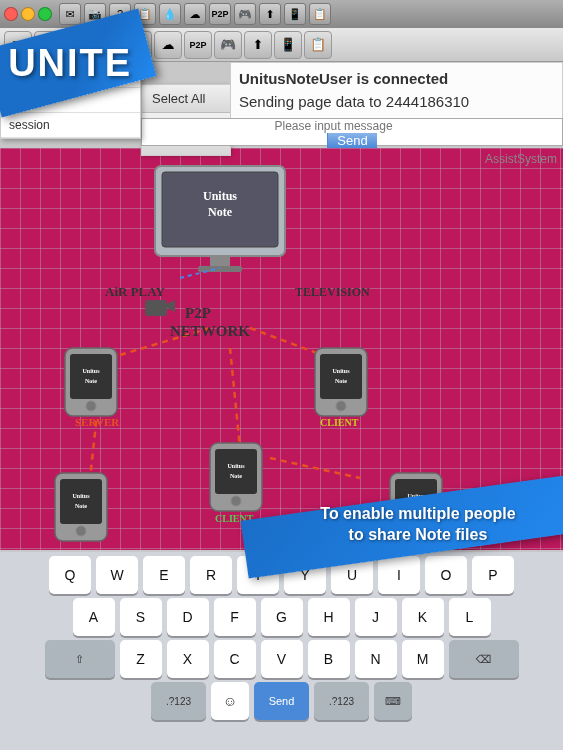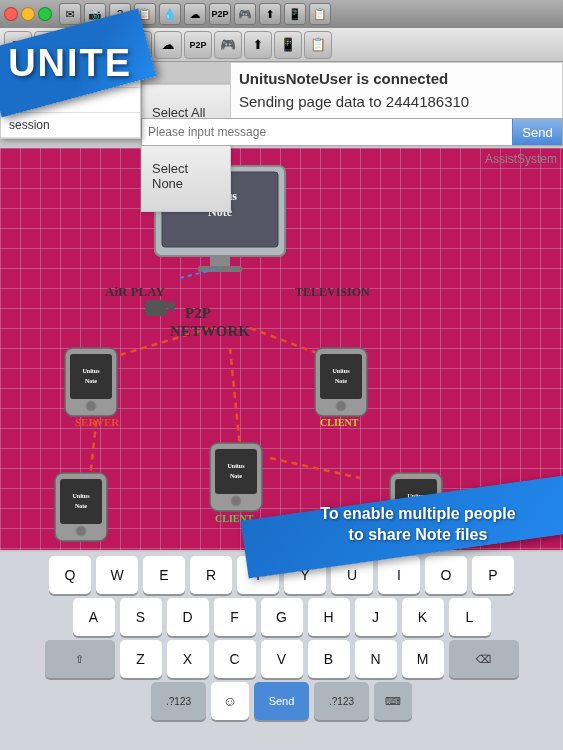--- a/index.html
+++ b/index.html
@@ -72,21 +72,21 @@
       left: 0;
       width: 230px;
       background: #f0f0f0;
       border: 1px solid #ccc;
       z-index: 200;
       box-shadow: 2px 2px 6px rgba(0,0,0,0.3);
     }
     .btn-select {
       display: block;
       width: 100%;
-      padding: 20px 10px;
+      padding: 6px 10px;
       font-size: 13px;
       text-align: left;
       background: linear-gradient(180deg, #f0f0f0, #d8d8d8);
       border: none;
       border-bottom: 1px solid #bbb;
       cursor: pointer;
       color: #333;
     }
     .btn-select:last-child { border-bottom: none; }
 
@@ -110,20 +110,21 @@
       position: absolute;
       top: 118px;
       left: 141px;
       right: 0;
       height: 28px;
       background: white;
       border: 1px solid #aaa;
       display: flex;
       align-items: center;
       z-index: 200;
+      flex-direction: column;
     }
     #message-input {
       flex: 1;
       border: none;
       outline: none;
       padding: 0 6px;
       font-size: 12px;
       color: #999;
       background: transparent;
     }

